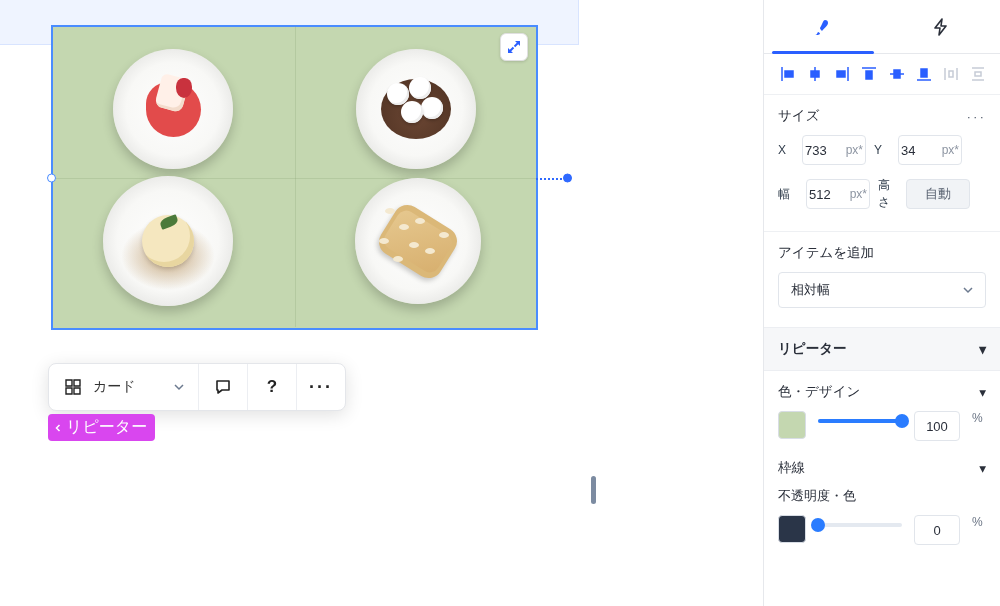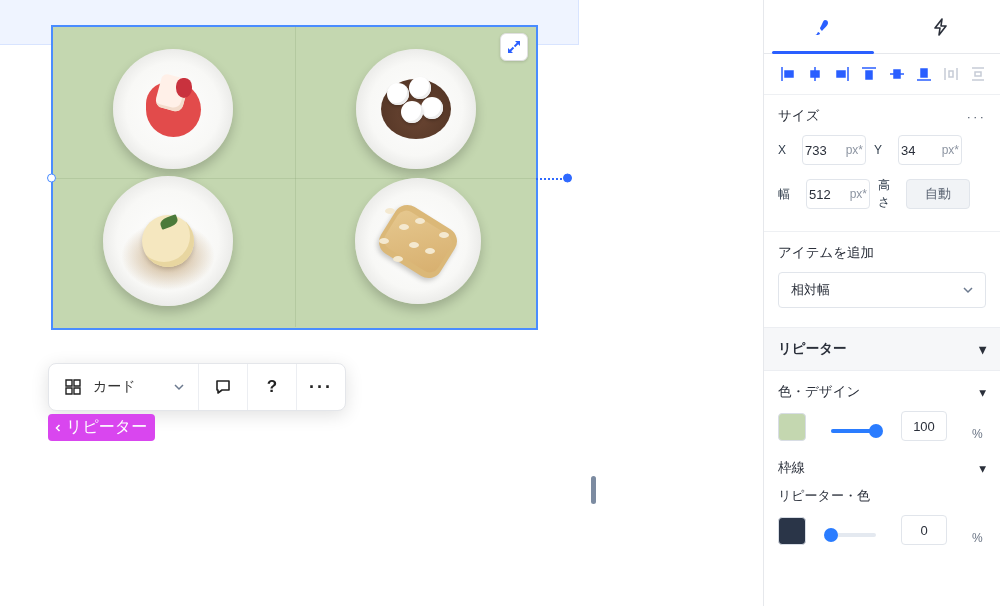--- a/index.html
+++ b/index.html
@@ -75,21 +75,21 @@
 .num-input { width:64px; height:30px; border:1px solid #e1e5eb; border-radius:4px; display:flex; align-items:center; justify-content:space-between; padding:0 2px; font-size:13px; color:#2a2f3a; }
 .num-input.auto { background:#f1f3f6; justify-content:center; color:#5a6372;}
 .unit { font-size:12px; color:#8d95a2; }
 
 .divider { height:1px; background:#eef0f3; margin: 4px 0 0; }
 
 .select-row { margin: 10px 0 15px; }
 .select-box { border:1px solid #e1e5eb; border-radius:4px; height:36px; display:flex; align-items:center; justify-content:space-between; padding:0 12px; font-size:13px; color:#2a2f3a;}
 
 .sub-label { font-size:13px; color:#2a2f3a; margin: 10px 0 10px;}
-.color-row { display:flex; align-items:flex-end; gap:25px; }
+.color-row { display:flex; align-items:flex-start; gap:12px; }
 .swatch { width:28px; height:28px; border:1px solid #d8dde5; border-radius:4px;}
 .slider { flex:1; position:relative; height:20px; }
 .slider .track { position:absolute; left:0; right:0; top:50%; height:4px; background:#c8def9; transform:translateY(-50%); border-radius:2px;}
 .slider .fill { position:absolute; left:0; top:50%; height:4px; background:#2a7cff; transform:translateY(-50%); border-radius:2px;}
 .slider .knob { position:absolute; top:50%; width:14px; height:14px; background:#2a7cff; border-radius:50%; transform:translate(-50%,-50%);}
 .pct-box { width:46px; height:30px; border:1px solid #e1e5eb; border-radius:4px; display:flex; align-items:center; justify-content:center; font-size:13px; color:#2a2f3a;}
 .pct-sym { font-size:12px; color:#6b7585; width:14px;}
 
 .caret { color:#2a2f3a; }
 
@@ -312,21 +312,21 @@
       <div class="pct-box">
           <span>100</span>
         </div>
       <span class="pct-sym">%</span>
     </div>
 
     <div class="sec-head" style="margin-top:18px;">
       <span>枠線</span>
       <span class="caret">▾</span>
     </div>
-    <div class="sub-label">リピーター・色</div>
+    <div class="sub-label">不透明度・色</div>
     <div class="color-row">
       <div class="swatch" style="background:#2a3548"></div>
       <div class="slider">
         <div class="track" style="background:#e4e9f0"></div>
           <div class="fill" style="width:0%"></div>
           <div class="knob" style="left:0%"></div>
       </div>
       <div class="pct-box">
           <span>0</span>
         </div>

